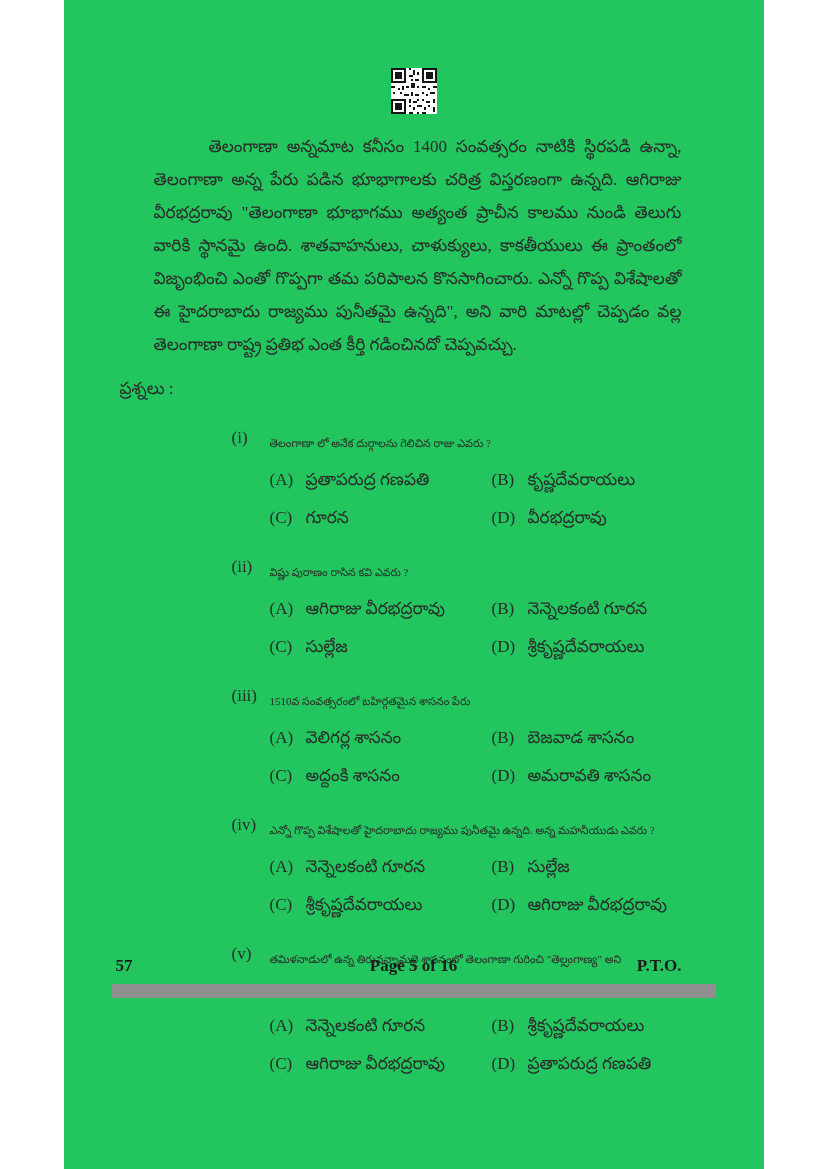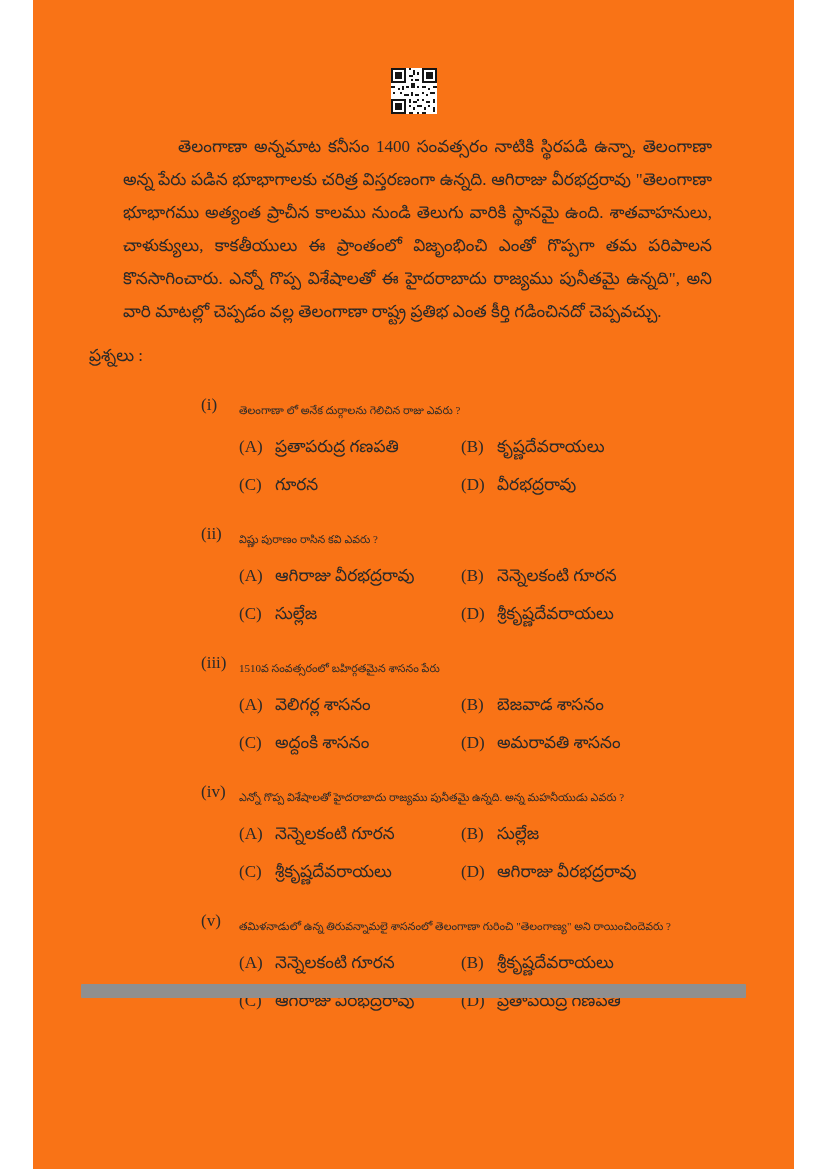--- a/index.html
+++ b/index.html
@@ -1,22 +1,22 @@
 <!DOCTYPE html>
 <html><head>
 <meta charset="utf-8">
 <style>
   * { margin:0; padding:0; box-sizing:border-box; }
   html,body { background:#ffffff; }
   body { font-family:"Liberation Serif","DejaVu Serif",serif; color:#222; }
   .page {
     position:relative;
-    width:761px; height:1169px;
+    width:700px; height:1169px;
     margin:0 auto;
-    background:#f97316;
+    background:#22c55e;
     overflow:hidden;
   }
   .qr-wrap { display:flex; justify-content:center; padding-top:68px; }
   .intro {
     margin:16px 82px 0 90px;
     font-size:17px; line-height:33px;
     text-align:justify; text-indent:55px;
     color:#2a2a2a;
   }
   .q-heading {
@@ -238,16 +238,22 @@
             <span class="opt-text">ఆగిరాజు వీరభద్రరావు</span>
           </div>
         <div class="opt">
             <span class="opt-label">(D)</span>
             <span class="opt-text">ప్రతాపరుద్ర గణపతి</span>
           </div>
       </div>
     </div>
   </div>
 
+  <div class="footer">
+    <span class="num-left">57</span>
+    <span class="page-label">Page 5 of 16</span>
+    <span class="tilde">~</span>
+    <span class="pto">P.T.O.</span>
+  </div>
 
   <div class="bottom-bar"></div>
 
 </div>
 
 </body></html>

